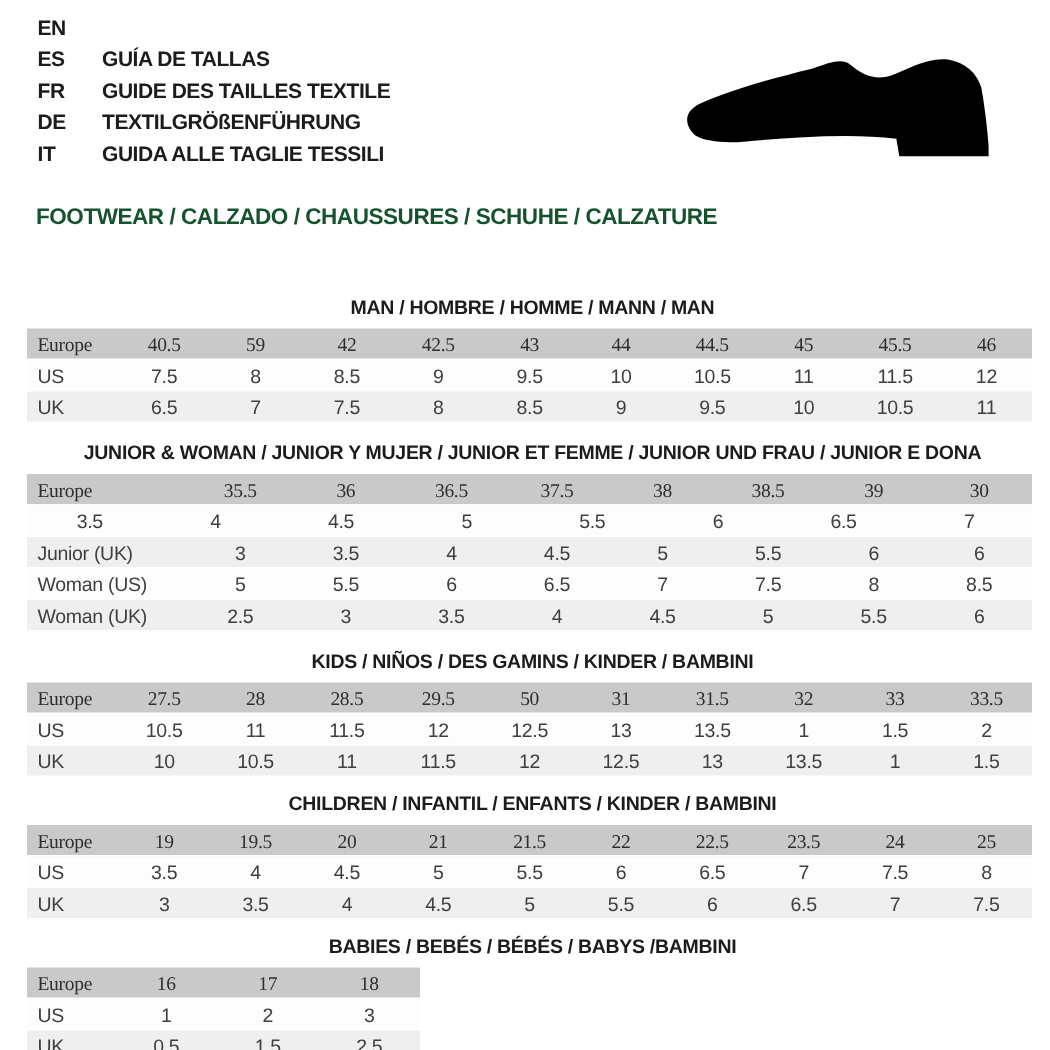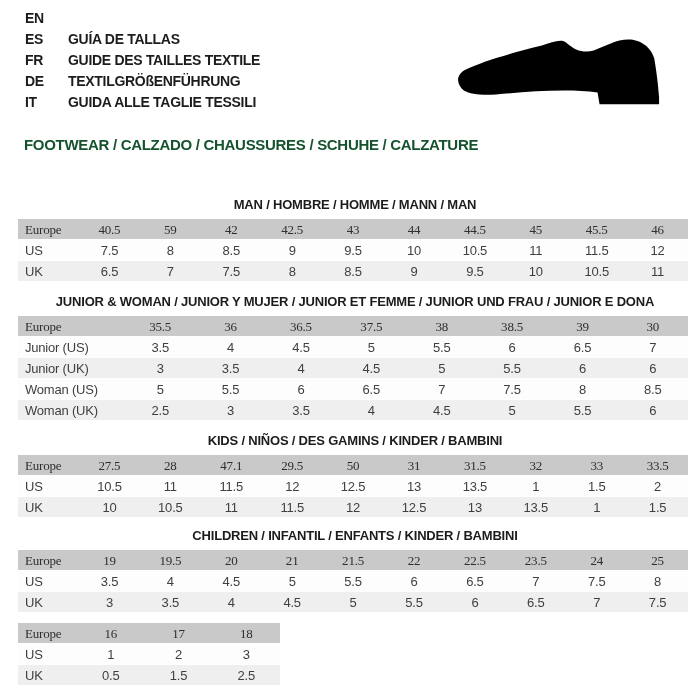--- a/index.html
+++ b/index.html
@@ -153,21 +153,20 @@
             <div class="tcell">35.5</div>
             <div class="tcell">36</div>
             <div class="tcell">36.5</div>
             <div class="tcell">37.5</div>
             <div class="tcell">38</div>
             <div class="tcell">38.5</div>
             <div class="tcell">39</div>
             <div class="tcell">30</div>
           </div>
           <div class="trow light">
-            <div class="tcell label">Junior (US)</div>
             <div class="tcell">3.5</div>
             <div class="tcell">4</div>
             <div class="tcell">4.5</div>
             <div class="tcell">5</div>
             <div class="tcell">5.5</div>
             <div class="tcell">6</div>
             <div class="tcell">6.5</div>
             <div class="tcell">7</div>
           </div>
           <div class="trow shade">
@@ -205,21 +204,21 @@
           </div>
         </div>
       </section>
       <section class="section section-kids">
         <h2 class="section-title">KIDS / NIÑOS / DES GAMINS / KINDER / BAMBINI</h2>
         <div class="size-table">
           <div class="trow header">
             <div class="tcell label">Europe</div>
             <div class="tcell">27.5</div>
             <div class="tcell">28</div>
-            <div class="tcell">47.1</div>
+            <div class="tcell">28.5</div>
             <div class="tcell">29.5</div>
             <div class="tcell">50</div>
             <div class="tcell">31</div>
             <div class="tcell">31.5</div>
             <div class="tcell">32</div>
             <div class="tcell">33</div>
             <div class="tcell">33.5</div>
           </div>
           <div class="trow light">
             <div class="tcell label">US</div>
@@ -287,20 +286,21 @@
             <div class="tcell">5</div>
             <div class="tcell">5.5</div>
             <div class="tcell">6</div>
             <div class="tcell">6.5</div>
             <div class="tcell">7</div>
             <div class="tcell">7.5</div>
           </div>
         </div>
       </section>
       <section class="section section-babies">
+        <h2 class="section-title">BABIES / BEBÉS / BÉBÉS / BABYS /BAMBINI</h2>
         <div class="size-table">
           <div class="trow header">
             <div class="tcell label">Europe</div>
             <div class="tcell">16</div>
             <div class="tcell">17</div>
             <div class="tcell">18</div>
           </div>
           <div class="trow light">
             <div class="tcell label">US</div>
             <div class="tcell">1</div>

